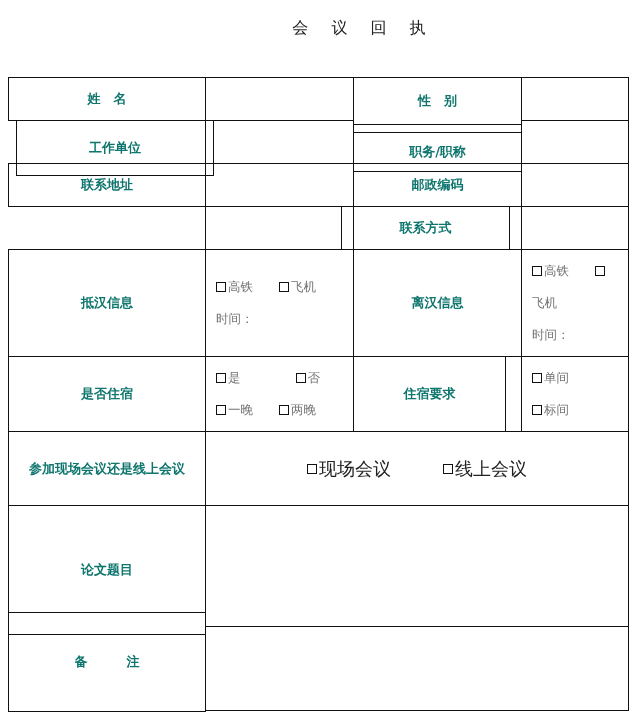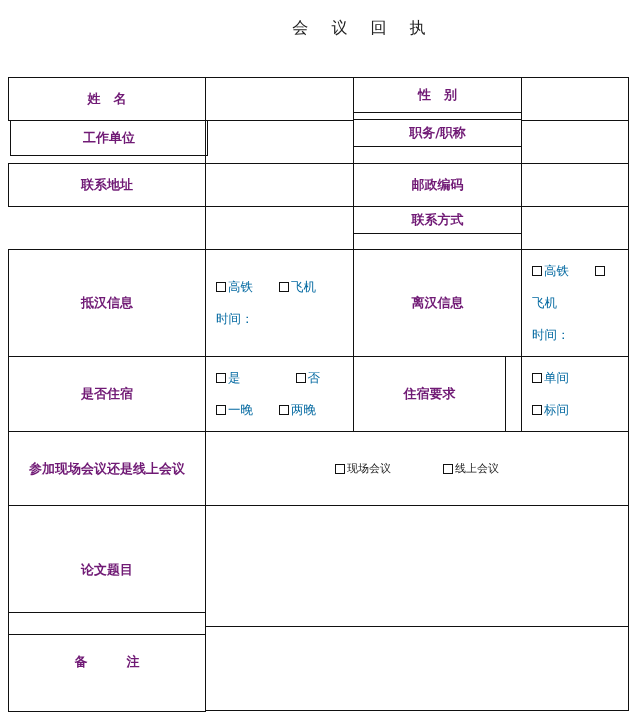--- a/index.html
+++ b/index.html
@@ -3,52 +3,52 @@
 <meta charset="utf-8">
 <style>
   html, body { margin:0; padding:0; background:#ffffff; }
   body { width:639px; height:721px; position:relative; overflow:hidden;
          font-family:"DejaVu Sans", "Liberation Sans", sans-serif; color:#222; }
   .title { position:absolute; left:0; width:639px; top:18px; text-align:center;
            font-size:16px; letter-spacing:9px; color:#222;margin-left:44px; }
   .grid { position:absolute; left:8px; top:77px; width:621px; height:634px; }
   .cell { position:absolute; border:1px solid #111; box-sizing:border-box;
           display:flex; align-items:center; justify-content:center; font-size:13px; }
-  .label { font-weight:bold; color:#701a75; }
+  .label { font-weight:bold; color:#0f766e; }
   .opts { justify-content:flex-start; align-items:stretch; flex-direction:column;
-          padding-left:10px; font-size:12.5px; color:#0369a1; }
+          padding-left:10px; font-size:12.5px; color:#737373; }
   .line { display:flex; align-items:center; height:32px; }
   .box { display:inline-block; width:8px; height:8px; border:1px solid #111; margin-right:2px; }
   .opt { display:inline-flex; align-items:center; }
   .gap { display:inline-block; }
 </style>
 </head>
 <body>
 
 <div class="title">会 议 回 执</div>
 
 <div class="grid">
 
   <div class="cell label" style="left:0;top:0;width:198px;height:44px">姓　名</div>
   <div class="cell" style="left:197px;top:0;width:149px;height:44px"></div>
-  <div class="cell label" style="left:345px;top:0;width:169px;height:36px">性　别</div>
+  <div class="cell label" style="left:345px;top:0;width:169px;height:48px">性　别</div>
   <div class="cell" style="left:513px;top:0;width:108px;height:44px"></div>
 
-  <div class="cell label" style="left:2px;top:43px;width:198px;height:36px">工作单位</div>
+  <div class="cell label" style="left:8px;top:43px;width:198px;height:56px">工作单位</div>
   <div class="cell" style="left:197px;top:43px;width:149px;height:44px"></div>
-  <div class="cell label" style="left:345px;top:42px;width:169px;height:28px">职务/职称</div>
+  <div class="cell label" style="left:345px;top:55px;width:169px;height:40px">职务/职称</div>
   <div class="cell" style="left:513px;top:43px;width:108px;height:44px"></div>
 
   <div class="cell label" style="left:0;top:86px;width:198px;height:44px">联系地址</div>
   <div class="cell" style="left:197px;top:86px;width:149px;height:44px"></div>
   <div class="cell label" style="left:345px;top:86px;width:169px;height:44px">邮政编码</div>
   <div class="cell" style="left:513px;top:86px;width:108px;height:44px"></div>
 
   <div class="cell" style="left:197px;top:129px;width:149px;height:44px"></div>
-  <div class="cell label" style="left:345px;top:129px;width:169px;height:28px">联系方式</div>
+  <div class="cell label" style="left:333px;top:129px;width:169px;height:44px">联系方式</div>
   <div class="cell" style="left:513px;top:129px;width:108px;height:44px"></div>
 
   <div class="cell label" style="left:0;top:172px;width:198px;height:108px">抵汉信息</div>
   <div class="cell opts" style="left:197px;top:172px;width:149px;height:108px;justify-content:center">
     <div class="line">
       <span class="opt">
           <span class="box"></span>
           <span>高铁</span>
         </span>
       <span class="gap" style="width:26px"></span>
@@ -108,21 +108,21 @@
           <span>单间</span>
         </span>
     </div>
     <div class="line">
       <span class="opt">
           <span class="box"></span>
           <span>标间</span>
         </span>
     </div>
   </div>
-  <div class="cell" style="left:197px;top:354px;width:424px;height:75px;font-size:11px">
+  <div class="cell" style="left:197px;top:354px;width:424px;height:75px;font-size:18px">
     <span class="opt">
         <span class="box"></span>
         <span>现场会议</span>
       </span>
     <span class="gap" style="width:52px"></span>
     <span class="opt">
         <span class="box"></span>
         <span>线上会议</span>
       </span>
   </div>

